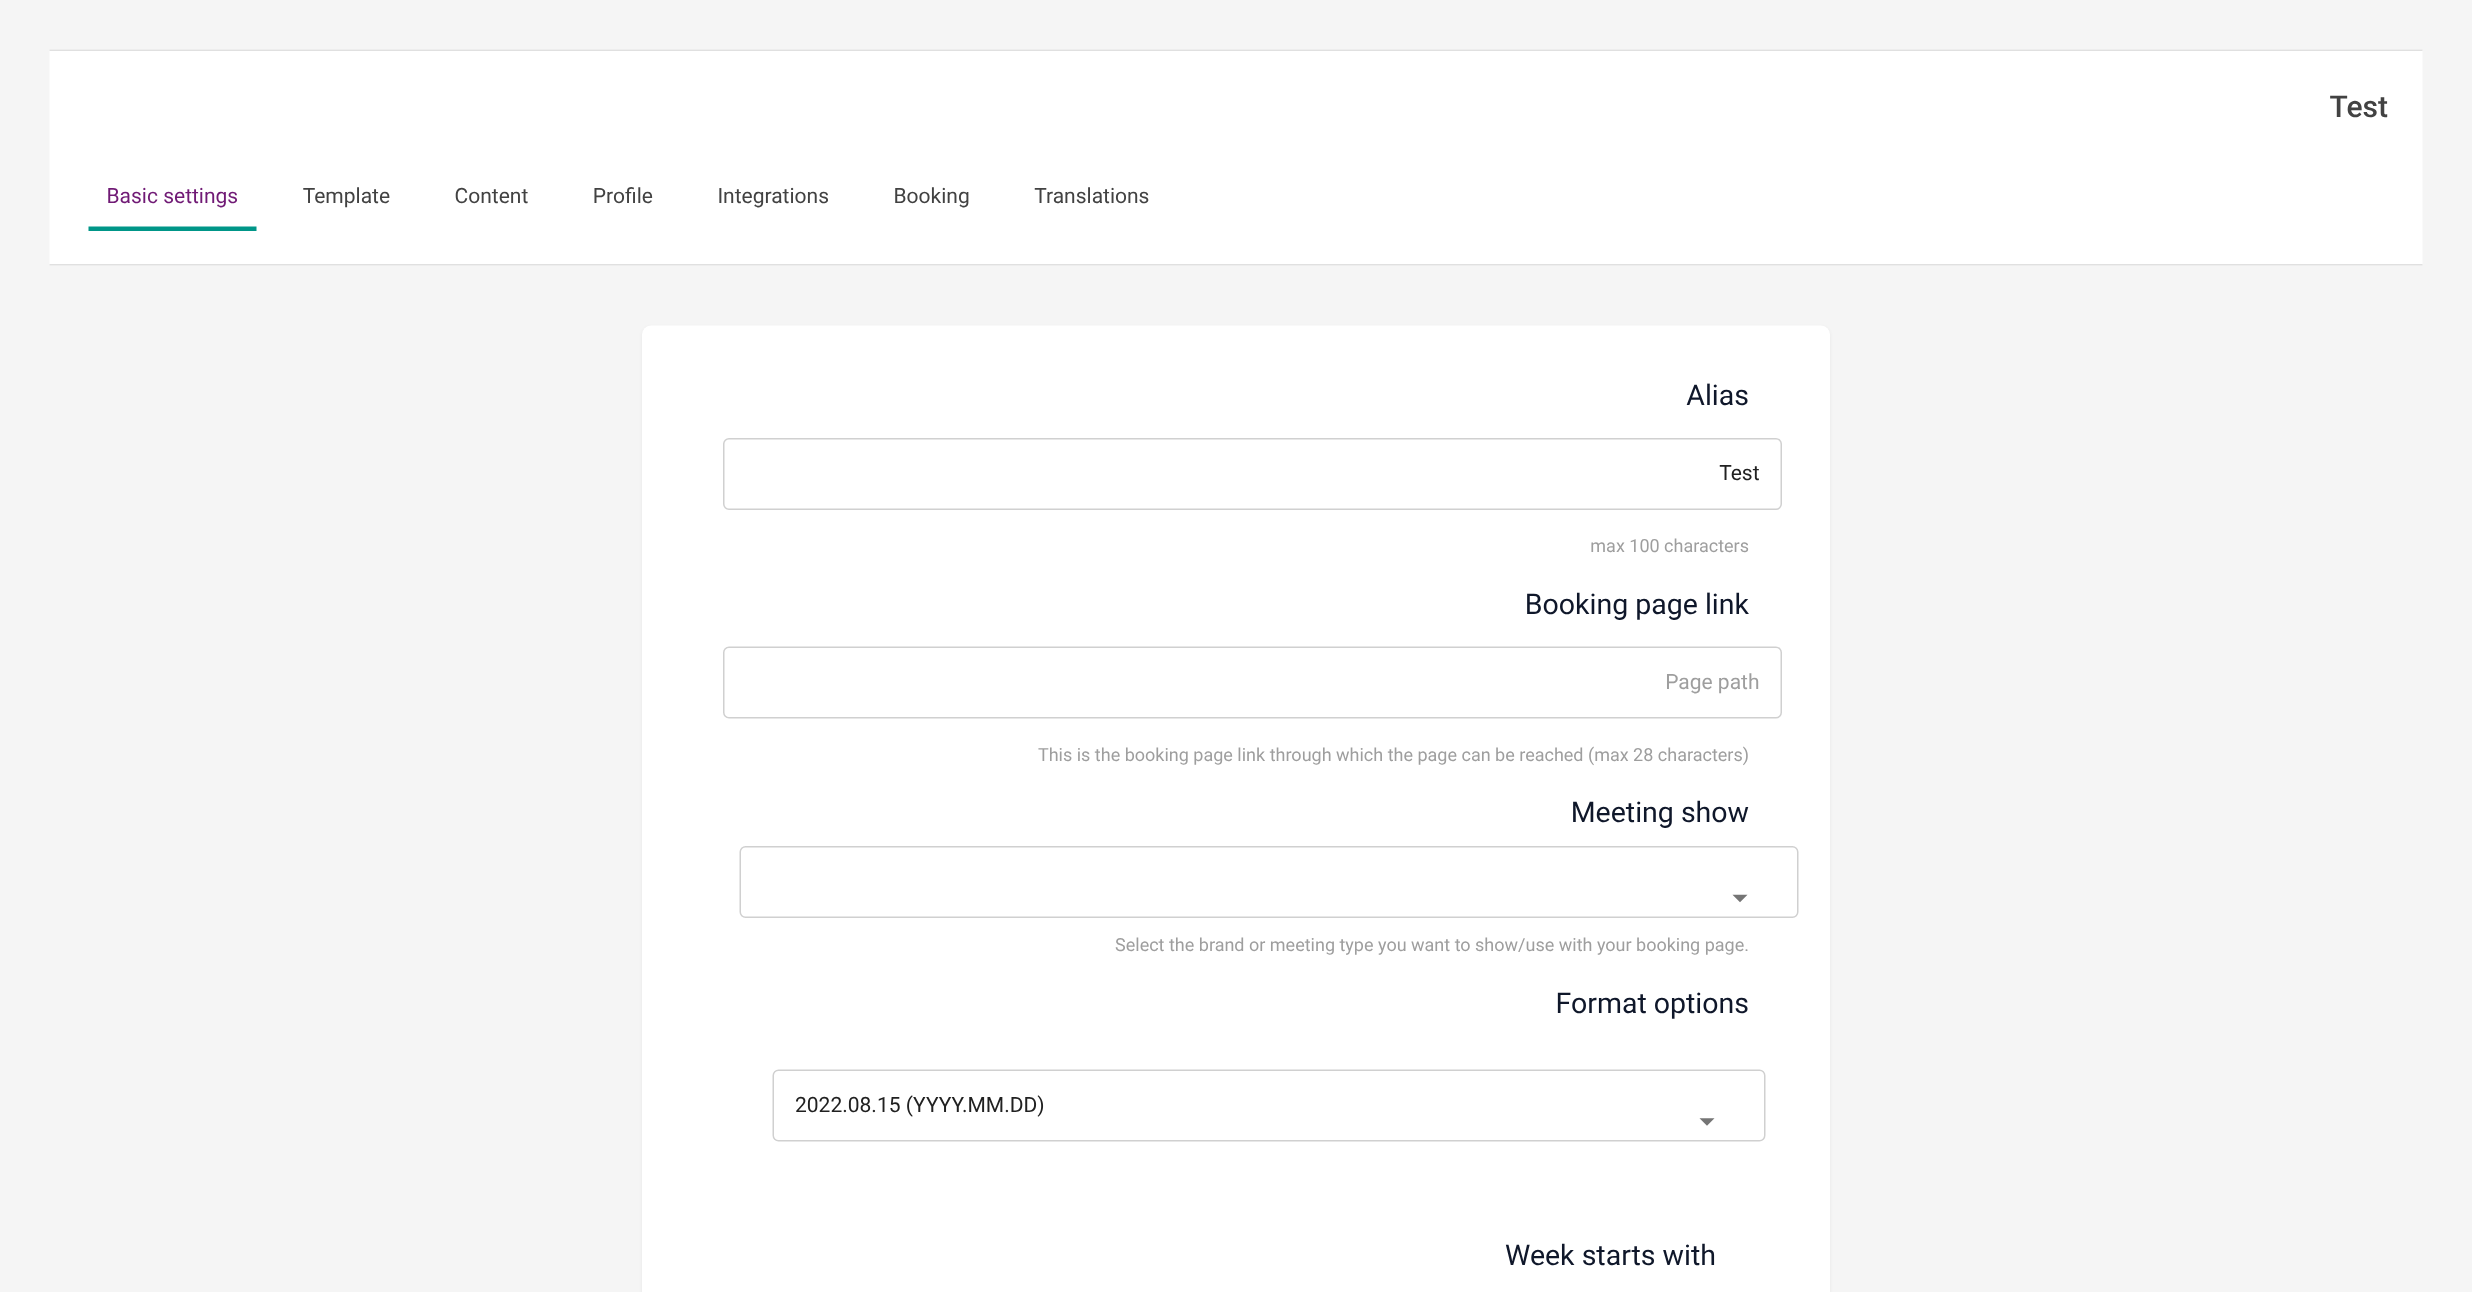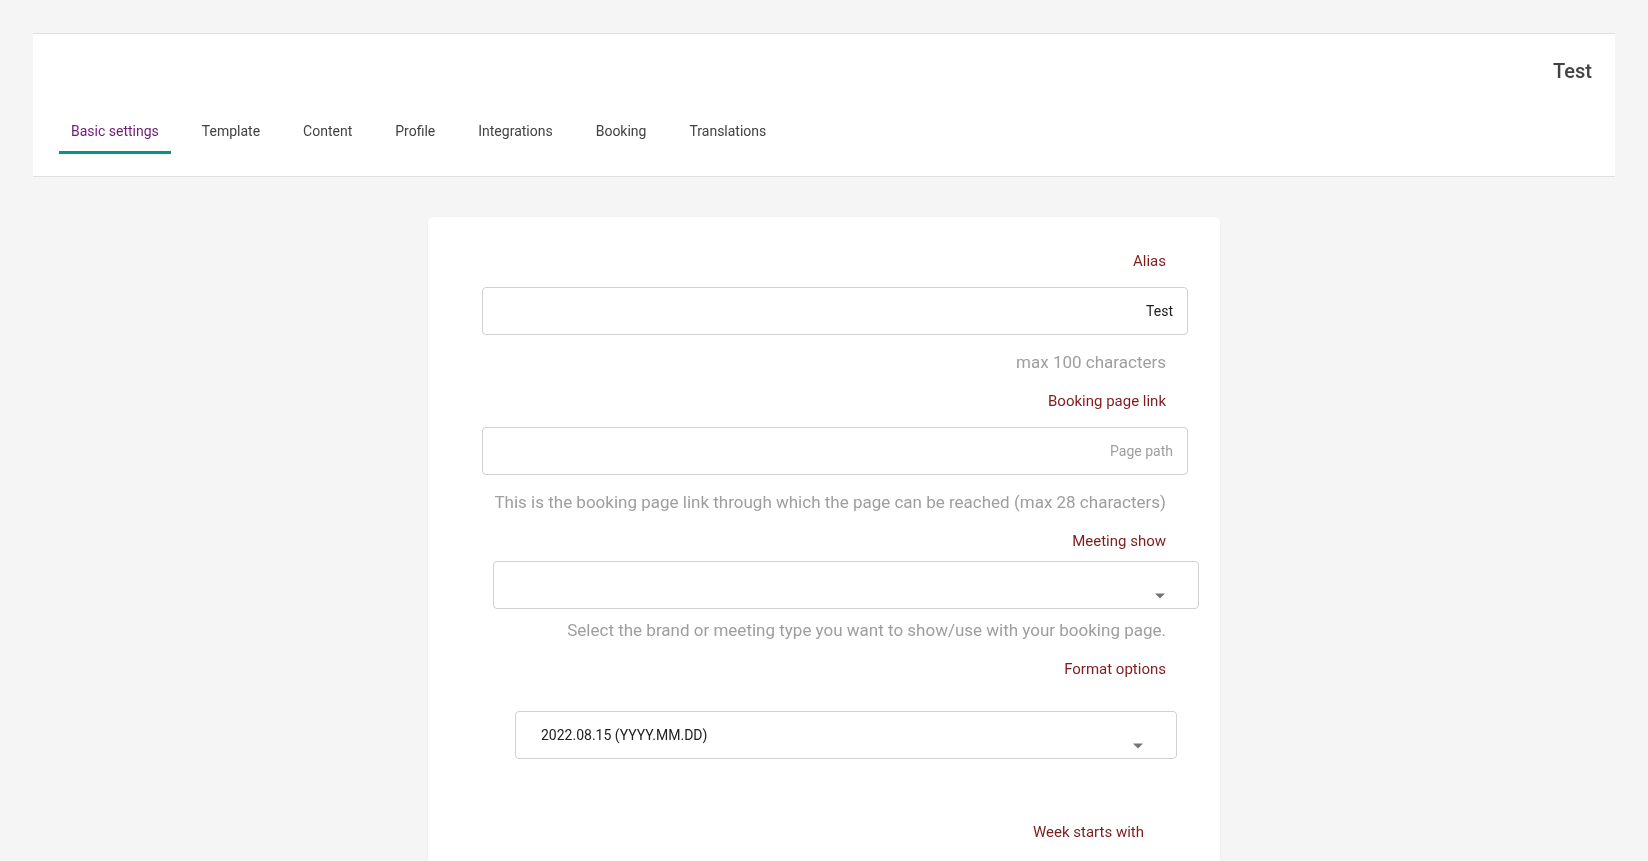--- a/index.html
+++ b/index.html
@@ -50,22 +50,22 @@
       background: #fff;
       width: 792px;
       border-radius: 6px;
       padding: 24px 32px 28px 32px;
       box-shadow: 0 1px 3px rgba(0,0,0,0.06);
     }
     .field-group {
       margin-bottom: 20px;
     }
     .field-label {
-      font-size: 15px;
-      color: #7f1d1d;
+      font-size: 19px;
+      color: #0f172a;
       margin-bottom: 6px;
       display: block;
     }
     .url-text {
       font-size: 14px;
       color: #212121;
       margin-bottom: 6px;
     }
     .text-input {
       width: 100%;
@@ -75,34 +75,34 @@
       padding: 0 14px;
       font-size: 14px;
       color: #212121;
       background: #fff;
       font-family: inherit;
     }
     .text-input::placeholder {
       color: #9e9e9e;
     }
     .helper-text {
-      font-size: 17px;
+      font-size: 12px;
       color: #9e9e9e;
       margin-top: 6px;
     }
     .select-wrapper {
       position: relative;
       width: 100%;
     }
     .select-input {
       width: 100%;
       height: 48px;
       border: 1px solid #d0d0d0;
       border-radius: 4px;
-      padding: 0 40px 0 14px;
+      padding: 0 40px 0 3px;
       font-size: 14px;
       color: #212121;
       background: #fff;
       display: flex;
       align-items: center;
       cursor: pointer;
     }
     .dropdown-caret {
       position: absolute;
       right: 12px;

